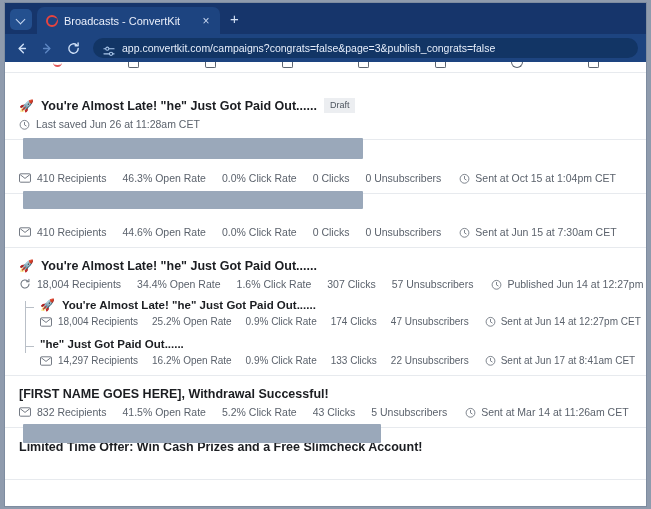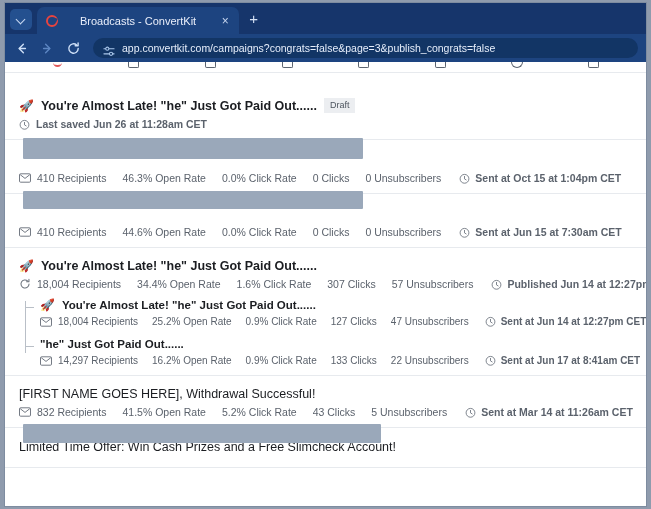--- a/index.html
+++ b/index.html
@@ -42,21 +42,21 @@
     border-right: 1.6px solid #c9d9f2; border-bottom: 1.6px solid #c9d9f2;
     transform: rotate(45deg);
   }
   .tab {
     height: 27px;
     min-width: 183px;
     background: #1d4480;
     border-radius: 7px 7px 0 0;
     display: flex; align-items: center;
     padding: 0 7px 0 9px;
-    gap: 22px;
+    gap: 6px;
     flex: 0 0 auto;
   }
   .ck-logo {
     width: 12px; height: 12px; border-radius: 50%;
     border: 2.2px solid #e8443f;
     flex: 0 0 auto;
     position: relative;
   }
   .ck-logo::after {
     content:""; position:absolute; right:-1px; top:1px;
@@ -151,36 +151,36 @@
   .row.tight { padding-top: 9px; }
   .title-line {
     display: flex; align-items: center; gap: 7px;
     margin-bottom: 5px;
   }
   .rocket { font-size: 12px; line-height: 1; flex: 0 0 auto; }
   .title {
     font-size: 12.5px; color: #1b1d21; font-weight: 700;
     white-space: nowrap;
   }
-  .title.plain { font-weight: 400; }
+  .title.plain { font-weight: 700; }
   .badge {
     font-size: 9px; color: #4d555f;
     background: #eceef1; border-radius: 0;
     padding: 2px 6px 3px 6px;
     white-space: nowrap;
   }
   .meta {
     display: flex; align-items: center;
     font-size: 10.5px; color: #5b626c;
     gap: 0;
     white-space: nowrap;
   }
   .meta .ico { flex: 0 0 auto; margin-right: 6px; display: flex; align-items: center; }
   .meta .seg { margin-right: 16px; }
-  .meta .seg:last-child { margin-right: 0; font-weight: bold; }
+  .meta .seg:last-child { margin-right: 0; }
   .meta .ico.clk { margin-left: 2px; margin-right: 5px; }
 
   
   .redact {
     position: absolute;
     background: #9aa8ba;
     border-radius: 1px;
   }
 
   
@@ -388,21 +388,21 @@
             <div class="meta">
               <span class="ico">
                 <svg width="12" height="10" viewBox="0 0 14 11">
                     <rect x="0.6" y="0.6" width="12.8" height="9.8" rx="1.2" fill="none" stroke="#6b727c" stroke-width="1.1"></rect>
                     <path d="M1.4 1.6 7 6l5.6-4.4" fill="none" stroke="#6b727c" stroke-width="1.1" stroke-linejoin="round"></path>
                   </svg>
               </span>
               <span class="seg">18,004 Recipients</span>
               <span class="seg">25.2% Open Rate</span>
               <span class="seg">0.9% Click Rate</span>
-              <span class="seg">127 Clicks</span>
+              <span class="seg">174 Clicks</span>
               <span class="seg">47 Unsubscribers</span>
               <span class="ico clk">
                 <svg width="11" height="11" viewBox="0 0 14 14">
                     <circle cx="7" cy="7.4" r="5.6" fill="none" stroke="#6b727c" stroke-width="1.1"></circle>
                     <path d="M7 4.3v3.2l2.1 1.3" fill="none" stroke="#6b727c" stroke-width="1.1" stroke-linecap="round"></path>
                   </svg>
               </span>
               <span class="seg">Sent at Jun 14 at 12:27pm CET</span>
             </div>
           </div>
@@ -455,21 +455,21 @@
           <span class="ico clk">
             <svg width="11" height="11" viewBox="0 0 14 14">
                 <circle cx="7" cy="7.4" r="5.6" fill="none" stroke="#6b727c" stroke-width="1.1"></circle>
                 <path d="M7 4.3v3.2l2.1 1.3" fill="none" stroke="#6b727c" stroke-width="1.1" stroke-linecap="round"></path>
               </svg>
           </span>
           <span class="seg">Sent at Mar 14 at 11:26am CET</span>
         </div>
       </div>
 
-      <div class="row tight" style="padding-top:12px;padding-bottom:8px;text-align:right;">
+      <div class="row tight" style="padding-top:12px;padding-bottom:20px;text-align:right;">
         <div class="title-line">
           <span class="title plain">Limited Time Offer: Win Cash Prizes and a Free Slimcheck Account!</span>
           <span class="redact" style="left:18px;top:-4px;width:358px;height:19px;"></span>
         </div>
       </div>
 
     </div>
   </div>
 </div>
 

